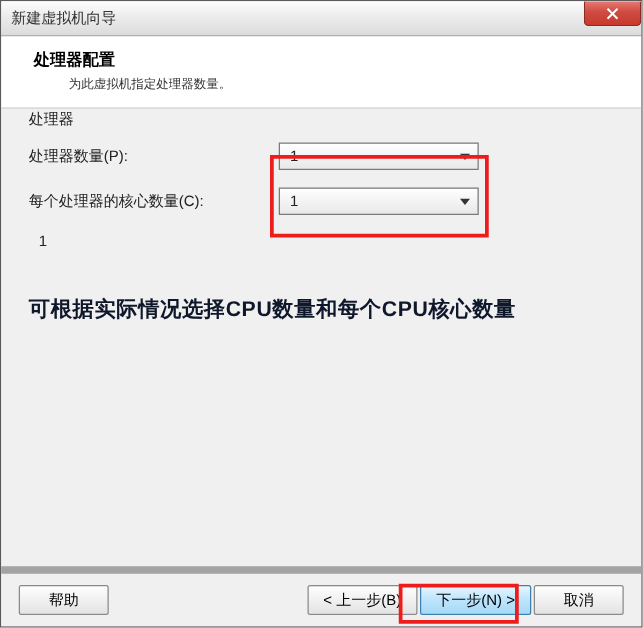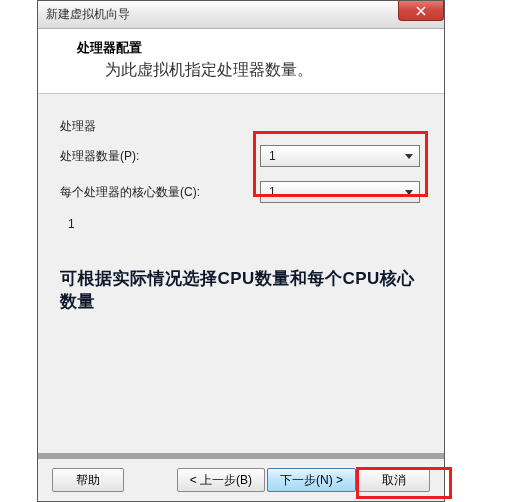--- a/index.html
+++ b/index.html
@@ -1,23 +1,22 @@
 <!DOCTYPE html>
 <html><head>
 <meta charset="utf-8">
 <style>
   * { box-sizing: border-box; margin: 0; padding: 0; font-family: "Microsoft YaHei", "SimSun", Tahoma, sans-serif; }
   body { background: #fff; }
   .window {
-    width: 408px; height: 502px;
+    width: 514px; height: 502px;
     border: 1px solid #5a5a5a;
     background: #f0f0f0;
     display: flex; flex-direction: column;
     position: relative;
-    margin-left: 37px;
   }
   .titlebar {
     height: 28px;
     background: linear-gradient(to bottom, #fdfdfd 0%, #ececec 45%, #dcdcdc 100%);
     border-bottom: 1px solid #b0b0b0;
     display: flex; align-items: center;
     padding-left: 8px;
     font-size: 12px; color: #333;
     position: relative;
   }
@@ -30,27 +29,27 @@
     border-bottom-left-radius: 4px;
     border-bottom-right-radius: 4px;
     display: flex; align-items: center; justify-content: center;
     color: #fff; font-size: 12px; font-weight: bold;
     cursor: pointer;
   }
   .close-btn svg { width: 10px; height: 10px; }
   .header-panel {
     background: #fff;
     border-bottom: 1px solid #c8c8c8;
-    padding: 10px 14px 12px 39px;
+    padding: 10px 14px 12px 26px;
   }
   .header-title { font-size: 13px; font-weight: bold; color: #000; }
-  .header-sub { font-size: 16px; color: #333; padding-left: 28px; margin-top: 3px; }
+  .header-sub { font-size: 10px; color: #333; padding-left: 28px; margin-top: 3px; }
   .content {
     flex: 1;
-    padding: 24px 22px 10px 22px;
+    padding: 0 22px 10px 22px;
     font-size: 12px; color: #222;
     background: #f0f0f0;
     position: relative;
   }
   .section-label { margin-bottom: 10px; }
   .form-grid {
     display: grid;
     grid-template-columns: 200px 160px;
     row-gap: 14px;
     align-items: center;

